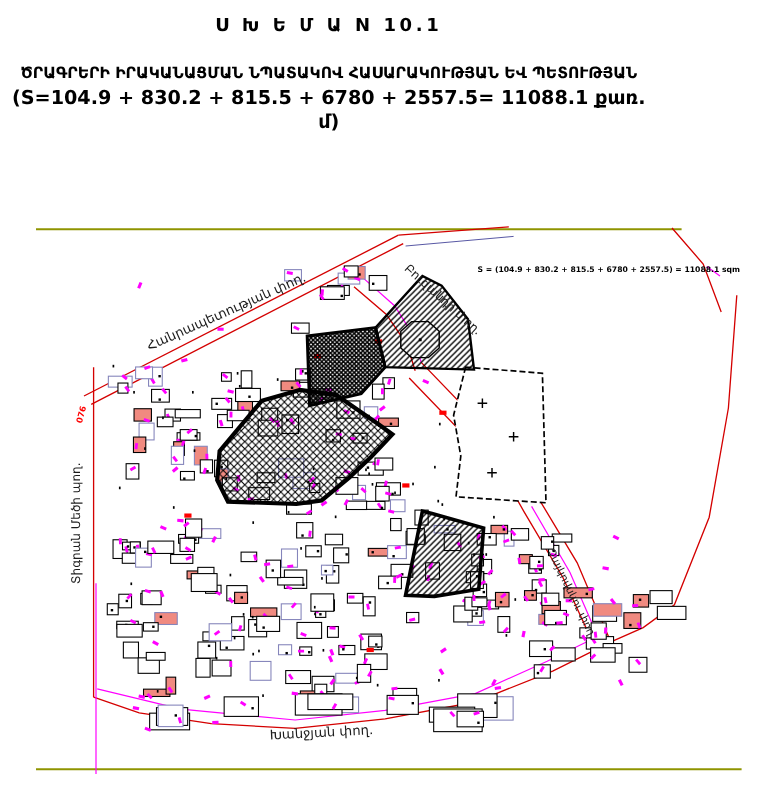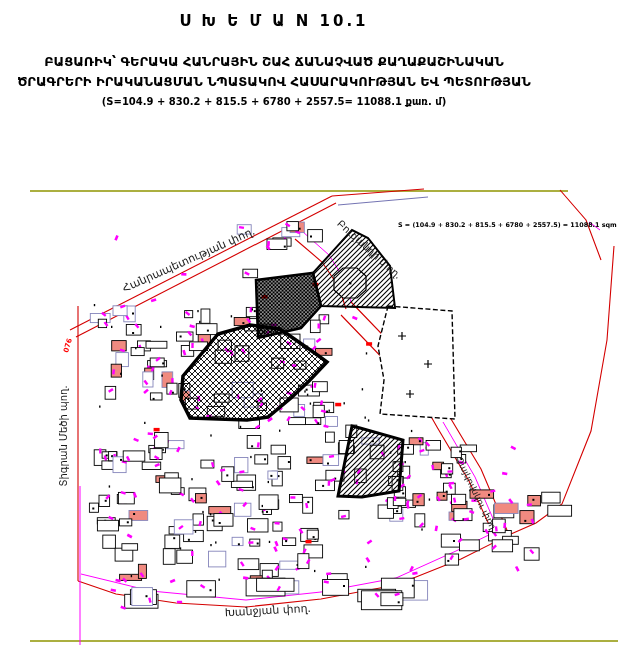--- a/index.html
+++ b/index.html
@@ -6,38 +6,37 @@
     --c-red:#d40000; --c-markred:#ff0000; --c-magenta:#ff00ff;
     --c-purple:#8585bb; --c-salmon:#f08a80; --c-olive:#8f9400; --c-ink:#000000;
   }
   *{box-sizing:border-box;}
   html,body{margin:0;padding:0;}
   body{width:640px;height:660px;background:#fff;font-family:"DejaVu Sans",sans-serif;}
   .page{position:relative;width:640px;height:660px;background:#fff;overflow:hidden;}
   .header{position:absolute;top:12px;left:0;width:548px;text-align:center;color:#000;}
   .title{font-size:15px;font-weight:bold;letter-spacing:3px;margin-bottom:22px;}
   .sub{font-size:13px;font-weight:bold;line-height:20px;}
-  .formula{font-size:10px;font-weight:bold;line-height:20px;}
+  .formula{font-size:16px;font-weight:bold;line-height:20px;}
   svg.map{position:absolute;top:188px;left:0;}
   .frame-line{stroke:var(--c-olive);stroke-width:1.6;}
   .st-red{stroke:var(--c-red);stroke-width:1.1;fill:none;}
   .st-mag{stroke:var(--c-magenta);stroke-width:1;fill:none;}
   .st-pur{stroke:#5050a0;stroke-width:0.8;fill:none;}
   .street-lbl{fill:#1c1c1c;font-family:"DejaVu Sans",sans-serif;}
   .map-note{font-family:"DejaVu Sans",sans-serif;font-weight:bold;font-size:6.4px;fill:#000;}
   .parcel-lbl{font-family:"DejaVu Sans",sans-serif;font-size:7px;fill:var(--c-markred);font-weight:bold;}
 </style>
 </head>
 <body>
 
 <div class="page">
 
   <div class="header">
     <div class="title">Ս Խ Ե Մ Ա N 10.1</div>
-    <div class="sub">ԲԱՑԱՌԻԿ՝ ԳԵՐԱԿԱ ՀԱՆՐԱՅԻՆ ՇԱՀ ՃԱՆԱՉՎԱԾ ՔԱՂԱՔԱՇԻՆԱԿԱՆ</div>
     <div class="sub">ԾՐԱԳՐԵՐԻ ԻՐԱԿԱՆԱՑՄԱՆ ՆՊԱՏԱԿՈՎ ՀԱՍԱՐԱԿՈՒԹՅԱՆ ԵՎ ՊԵՏՈՒԹՅԱՆ</div>
     <div class="formula">(S=104.9 + 830.2 + 815.5 + 6780 + 2557.5= 11088.1 քառ. մ)</div>
   </div>
 
   <svg class="map" width="640" height="472" viewBox="0 0 640 472">
     <defs>
       <pattern id="patDense" patternUnits="userSpaceOnUse" width="3.6" height="3.6">
         <path d="M0,0 L3.6,3.6 M3.6,0 L0,3.6" stroke="#000" stroke-width="1.25"></path>
       </pattern>
       <pattern id="patCross" patternUnits="userSpaceOnUse" width="6" height="6">

